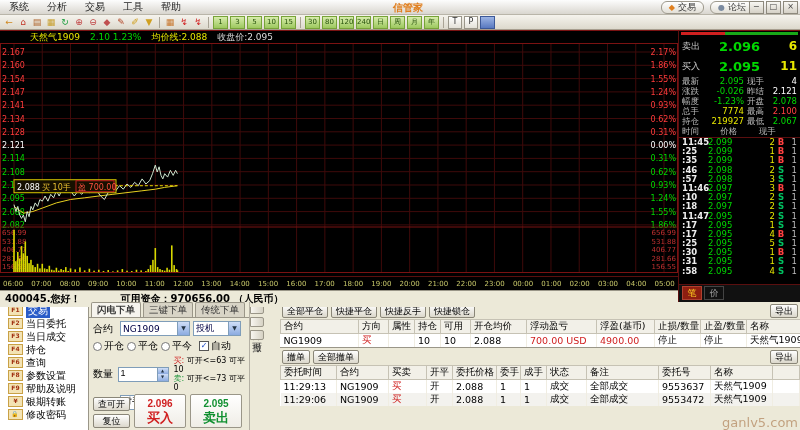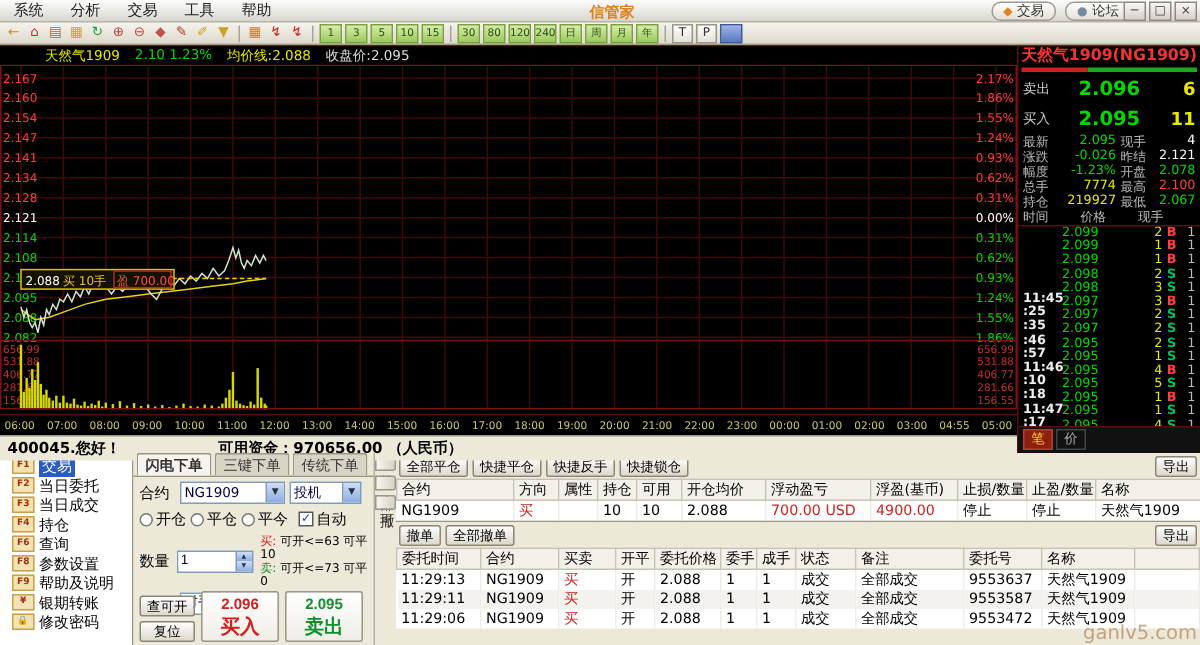--- a/index.html
+++ b/index.html
@@ -26,21 +26,21 @@
         color:#27520c;font-size:7px;line-height:10px;text-align:center;}
   .lbtn{width:12px;height:11px;background:linear-gradient(#fff,#e4e1d8);border:1px solid #9a968a;
         font-size:8px;line-height:10px;text-align:center;color:#333;}
   .bluebtn{width:13px;height:11px;background:linear-gradient(#9cb4e4,#5878c0);border:1px solid #3c5898;}
   
   #main{display:flex;height:272px;background:#000;}
   #chartcol{width:678px;position:relative;border-top:1px solid #7a1212;}
   #chart-header{height:12px;background:#000;font-size:9px;display:flex;gap:10px;padding-left:30px;align-items:center;}
   #timeaxis{height:13px;background:#000;border-top:1px solid #5a0f0f;display:flex;justify-content:space-between;
             padding:0 3px;color:#c8c86a;font-size:7px;align-items:center;}
-  #userstrip{height:16px;background:#ece9d8;border-top:1px solid #9a9688;display:flex;align-items:center;font-size:10px;gap:25px;}
+  #userstrip{height:16px;background:#ece9d8;border-top:1px solid #9a9688;display:flex;align-items:center;font-size:10px;}
   #userstrip .uname{margin-left:5px;font-weight:bold;}
   #userstrip .funds{margin-left:40px;font-weight:bold;}
   
   #quotecol{width:122px;background:#000;border-left:1px solid #5a0f0f;border-top:1px solid #7a1212;
             display:flex;flex-direction:column;color:#ccc;}
   #quote-title{height:13px;color:#f23434;font-weight:bold;font-size:10.5px;text-align:center;line-height:13px;}
   #ratio-bar{height:3px;margin:1px 2px;display:flex;}
   #ratio-bar .r{background:#d02020;width:38%;} #ratio-bar .g{background:#18a818;width:62%;}
   .bigrow{height:20px;display:flex;align-items:center;padding:0 3px;}
   .bigrow .lbl{font-size:9px;color:#ccc;width:24px;}
@@ -48,21 +48,21 @@
   .bigrow .qty{font-size:12px;font-weight:bold;color:#e8e800;width:24px;text-align:right;}
   .qrow{height:10px;display:flex;padding:0 3px;font-size:8.5px;}
   .qrow .l{width:22px;color:#bbb;} .qrow .v1{flex:1;text-align:right;padding-right:3px;}
   .qrow .l2{width:22px;color:#bbb;} .qrow .v2{width:28px;text-align:right;}
   .cg{color:#00d800}.cr{color:#ff4040}.cy{color:#e8e800}.cw{color:#fff}
   #tick-header{height:11px;display:flex;font-size:8.5px;color:#bbb;border-bottom:1px solid #5a0f0f;
                padding:0 3px;align-items:center;}
   #tick-header span{flex:1;}
   #ticks{flex:1;overflow:hidden;}
   .tickrow{height:9.2px;display:flex;padding:0 3px;font-size:8.5px;line-height:9px;}
-  .tickrow .t{width:26px;color:#eee;font-weight:bold;margin-top:44px;}
+  .tickrow .t{width:26px;color:#eee;font-weight:bold;}
   .tickrow .p{flex:1;text-align:left;color:#00d800;}
   .tickrow .q{width:12px;text-align:right;color:#e8e800;}
   .tickrow .s{width:12px;text-align:center;font-weight:bold;}
   .tickrow .o{width:10px;text-align:right;color:#bbb;}
   #quote-tabs{height:15px;background:#111;border-top:1px solid #5a0f0f;display:flex;gap:2px;padding:1px 3px;}
   .qtab{width:18px;height:12px;font-size:9px;line-height:12px;text-align:center;border:1px solid #444;color:#aaa;}
   .qtab.active{background:#8e1e10;color:#ffd020;border-color:#b04030;}
   
   #bottom{display:flex;height:130px;}
   #nav{width:88px;background:#fff;border-right:1px solid #9a9688;padding-top:2px;}
@@ -98,21 +98,21 @@
           text-align:center;border-radius:2px;}
   .bigbtn .bp{font-size:10px;font-weight:bold;display:block;margin-top:2px;}
   .bigbtn .bl{font-size:13px;font-weight:bold;display:block;}
   .buy{color:#d02020;} .sell{color:#109030;}
   
   #vtabs{width:14px;background:#ece9d8;display:flex;flex-direction:column;gap:3px;padding-top:2px;}
   .vtab{writing-mode:vertical-rl;font-size:9.5px;text-align:center;background:linear-gradient(to right,#f8f6f0,#d6d2c4);
         border:1px solid #9a9688;border-radius:0 2px 2px 0;color:#333;padding:4px 0;}
   
   #tables{flex:1;display:flex;flex-direction:column;background:#ece9d8;min-width:0;}
-  .band{border-bottom:1px solid #9a9688;}
+  .band{border-bottom:1px solid #9a9688;margin-left:16px;}
   .bandbtns{height:15px;display:flex;align-items:center;gap:3px;padding:1px 2px;}
   .bandbtns .export{margin-left:auto;}
   table{border-collapse:collapse;table-layout:fixed;width:100%;background:#fff;font-size:9.5px;}
   th{background:#f2f0e8;border:1px solid #c6c2b4;font-weight:normal;text-align:left;padding:0 3px;height:13px;
      white-space:nowrap;overflow:hidden;}
   td{padding:0 3px;height:13px;white-space:nowrap;overflow:hidden;border-right:1px solid #f0ede2;}
   tbody tr:nth-child(even){background:#f3f2ee;}
   .tred{color:#d02020;}
   
   #watermark{position:absolute;right:2px;bottom:0;z-index:60;pointer-events:none;opacity:.62;
@@ -357,31 +357,30 @@
         <span>18:00</span>
         <span>19:00</span>
         <span>20:00</span>
         <span>21:00</span>
         <span>22:00</span>
         <span>23:00</span>
         <span>00:00</span>
         <span>01:00</span>
         <span>02:00</span>
         <span>03:00</span>
-        <span>04:55</span>
+        <span>04:00</span>
         <span>05:00</span>
       </div>
     <div id="userstrip">
       <span class="uname">400045.您好！</span>
       <span class="funds">可用资金：970656.00 （人民币）</span>
     </div>
   </div>
 
   <div id="quotecol">
-    <div id="quote-title">天然气1909(NG1909)</div>
     <div id="ratio-bar">
         <div class="r"></div>
         <div class="g"></div>
       </div>
     <div class="bigrow">
       <span class="lbl">卖出</span>
       <span class="px">2.096</span>
       <span class="qty">6</span>
     </div>
     <div class="bigrow">
@@ -770,34 +769,20 @@
                 <td>2.088</td>
                 <td>1</td>
                 <td>1</td>
                 <td>成交</td>
                 <td>全部成交</td>
                 <td>9553637</td>
                 <td>天然气1909</td>
                 <td></td>
               </tr>
               <tr>
-                <td>11:29:11</td>
-                <td>NG1909</td>
-                <td class="tred">买</td>
-                <td>开</td>
-                <td>2.088</td>
-                <td>1</td>
-                <td>1</td>
-                <td>成交</td>
-                <td>全部成交</td>
-                <td>9553587</td>
-                <td>天然气1909</td>
-                <td></td>
-              </tr>
-              <tr>
                 <td>11:29:06</td>
                 <td>NG1909</td>
                 <td class="tred">买</td>
                 <td>开</td>
                 <td>2.088</td>
                 <td>1</td>
                 <td>1</td>
                 <td>成交</td>
                 <td>全部成交</td>
                 <td>9553472</td>

